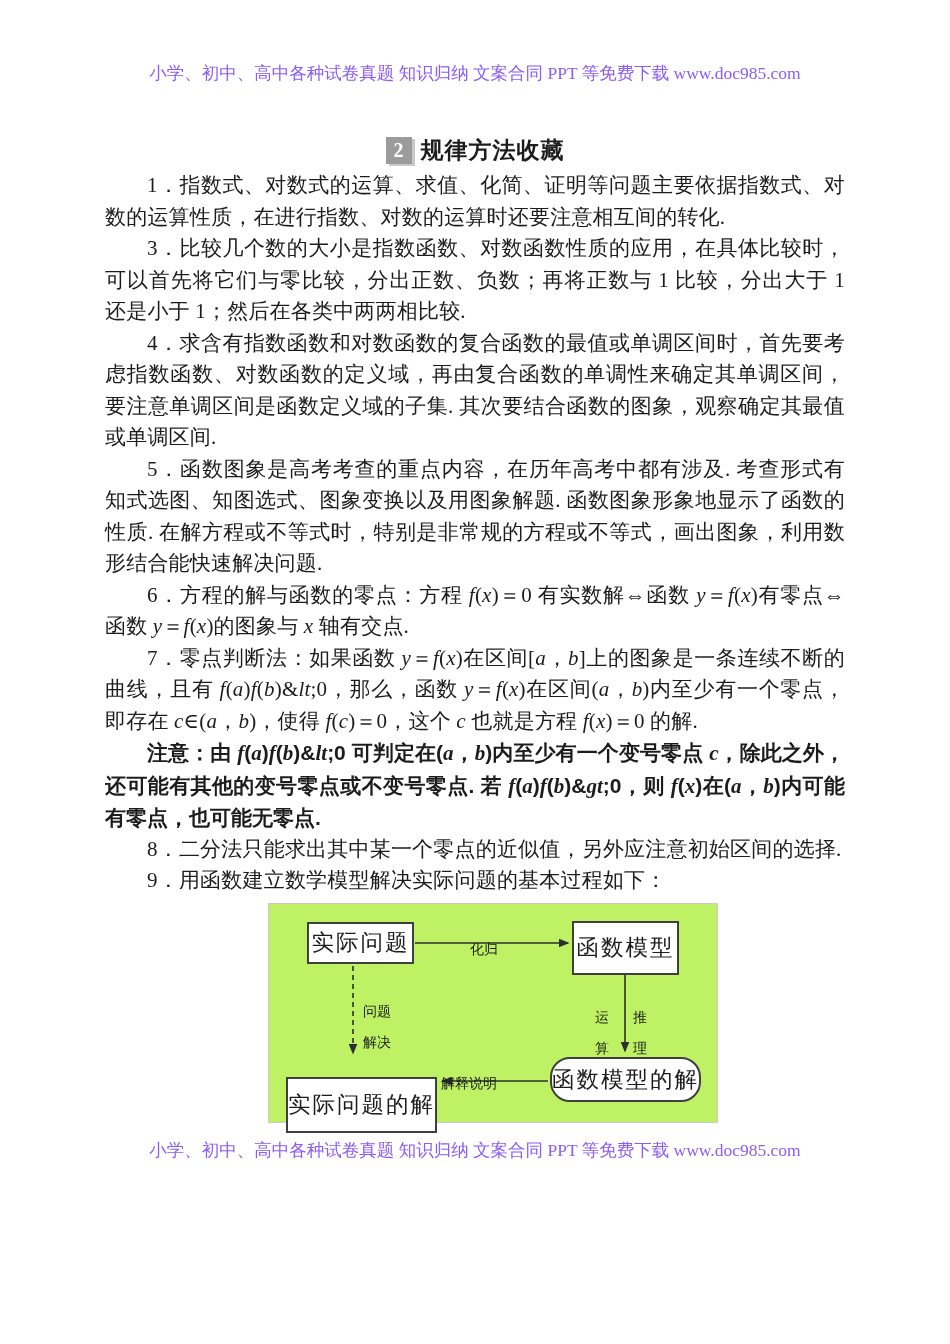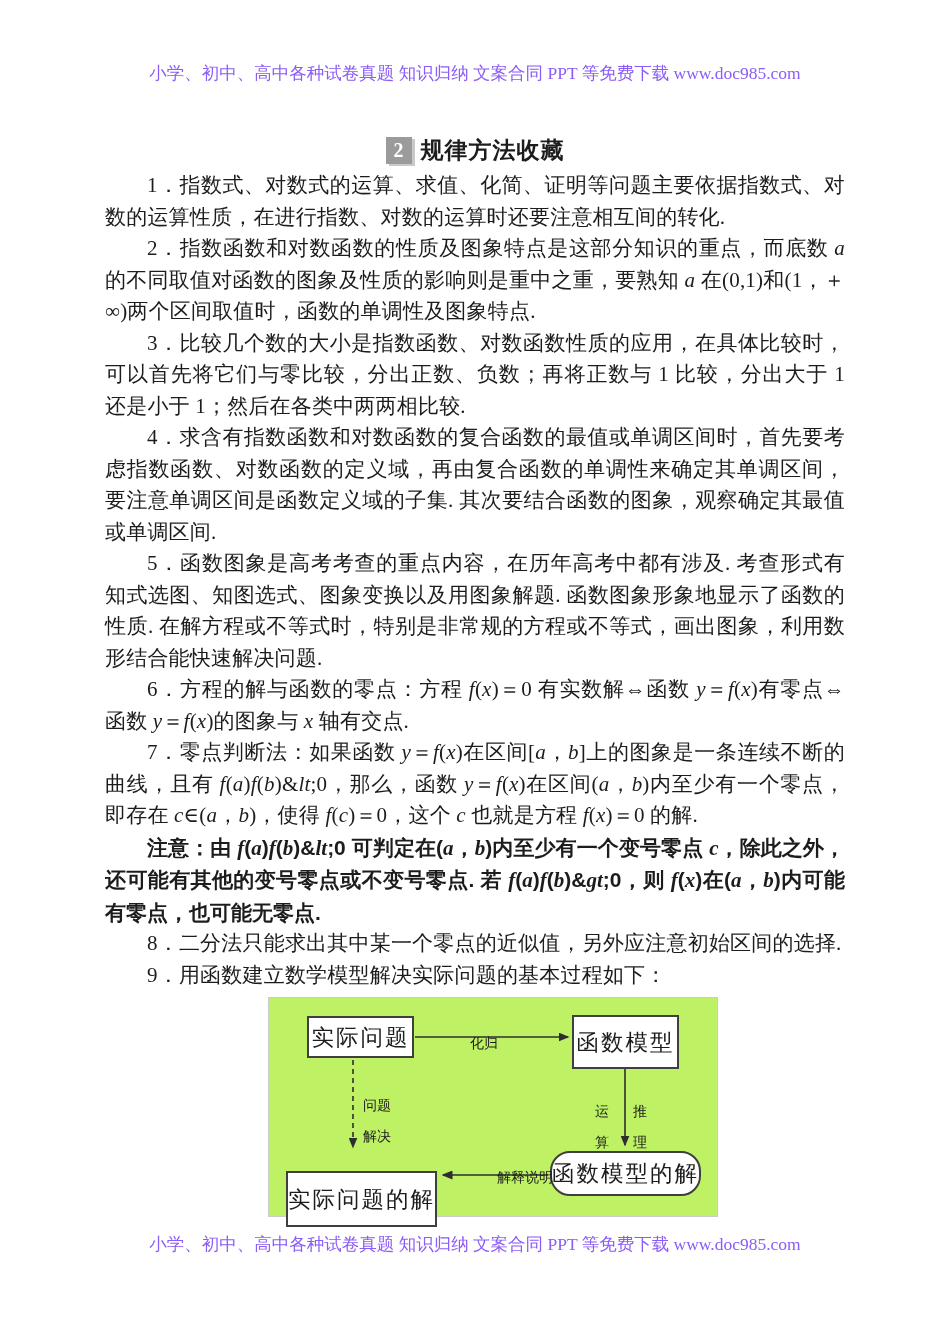--- a/index.html
+++ b/index.html
@@ -103,39 +103,38 @@
     line-height: 31px;
     white-space: nowrap;
     margin-top: 28px;
   }
   .fc-label.top-arrow-label    { left: 150px; top: 2px;  width: 130px; text-align: center; }
   .fc-label.left-label         { left: 94px;  top: 64px; }
   .fc-label.left-label span    { display: block; }
   .fc-label.vcol               { width: 24px; line-height: 31px; word-break: break-all; white-space: normal; }
   .fc-label.vright1            { left: 326px; top: 70px; }
   .fc-label.vright2            { left: 364px; top: 70px; }
-  .fc-label.bottom-arrow-label { left: 172px; top: 136px; width: 112px; text-align: right; }
+  .fc-label.bottom-arrow-label { left: 172px; top: 136px; width: 112px; text-align: left; }
 
   .footer { margin-top: 16px; }
 </style>
 </head>
 <body>
 
 <div class="page">
 
   <div class="header">小学、初中、高中各种试卷真题 知识归纳 文案合同 PPT 等免费下载  www.doc985.com</div>
 
   <div class="title-row">
     <span class="badge">2</span>
     <span class="title-text">规律方法收藏</span>
   </div>
 
   <div class="paras">
       <p class="para">1．指数式、对数式的运算、求值、化简、证明等问题主要依据指数式、对数的运算性质，在进行指数、对数的运算时还要注意相互间的转化.</p>
-      <p class="para">2．指数函数和对数函数的性质及图象特点是这部分知识的重点，而底数 <i class="mv">a</i> 的不同取值对函数的图象及性质的影响则是重中之重，要熟知 <i class="mv">a</i> 在(0,1)和(1，＋∞)两个区间取值时，函数的单调性及图象特点.</p>
       <p class="para">3．比较几个数的大小是指数函数、对数函数性质的应用，在具体比较时，可以首先将它们与零比较，分出正数、负数；再将正数与 1 比较，分出大于 1 还是小于 1；然后在各类中两两相比较.</p>
       <p class="para">4．求含有指数函数和对数函数的复合函数的最值或单调区间时，首先要考虑指数函数、对数函数的定义域，再由复合函数的单调性来确定其单调区间，要注意单调区间是函数定义域的子集. 其次要结合函数的图象，观察确定其最值或单调区间.</p>
       <p class="para">5．函数图象是高考考查的重点内容，在历年高考中都有涉及. 考查形式有知式选图、知图选式、图象变换以及用图象解题. 函数图象形象地显示了函数的性质. 在解方程或不等式时，特别是非常规的方程或不等式，画出图象，利用数形结合能快速解决问题.</p>
       <p class="para">6．方程的解与函数的零点：方程 <i class="mv">f</i>(<i class="mv">x</i>)＝0 有实数解⇔函数 <i class="mv">y</i>＝<i class="mv">f</i>(<i class="mv">x</i>)有零点⇔函数 <i class="mv">y</i>＝<i class="mv">f</i>(<i class="mv">x</i>)的图象与 <i class="mv">x</i> 轴有交点.</p>
       <p class="para">7．零点判断法：如果函数 <i class="mv">y</i>＝<i class="mv">f</i>(<i class="mv">x</i>)在区间[<i class="mv">a</i>，<i class="mv">b</i>]上的图象是一条连续不断的曲线，且有 <i class="mv">f</i>(<i class="mv">a</i>)<i class="mv">f</i>(<i class="mv">b</i>)&amp;<i class="mv">lt</i>;0，那么，函数 <i class="mv">y</i>＝<i class="mv">f</i>(<i class="mv">x</i>)在区间(<i class="mv">a</i>，<i class="mv">b</i>)内至少有一个零点，即存在 <i class="mv">c</i>∈(<i class="mv">a</i>，<i class="mv">b</i>)，使得 <i class="mv">f</i>(<i class="mv">c</i>)＝0，这个 <i class="mv">c</i> 也就是方程 <i class="mv">f</i>(<i class="mv">x</i>)＝0 的解.</p>
       <p class="para bold">注意：由 <i class="mv">f</i>(<i class="mv">a</i>)<i class="mv">f</i>(<i class="mv">b</i>)&amp;<i class="mv">lt</i>;0 可判定在(<i class="mv">a</i>，<i class="mv">b</i>)内至少有一个变号零点 <i class="mv">c</i>，除此之外，还可能有其他的变号零点或不变号零点. 若 <i class="mv">f</i>(<i class="mv">a</i>)<i class="mv">f</i>(<i class="mv">b</i>)&amp;<i class="mv">gt</i>;0，则 <i class="mv">f</i>(<i class="mv">x</i>)在(<i class="mv">a</i>，<i class="mv">b</i>)内可能有零点，也可能无零点.</p>
       <p class="para">8．二分法只能求出其中某一个零点的近似值，另外应注意初始区间的选择.</p>
       <p class="para">9．用函数建立数学模型解决实际问题的基本过程如下：</p>
     </div>
 

